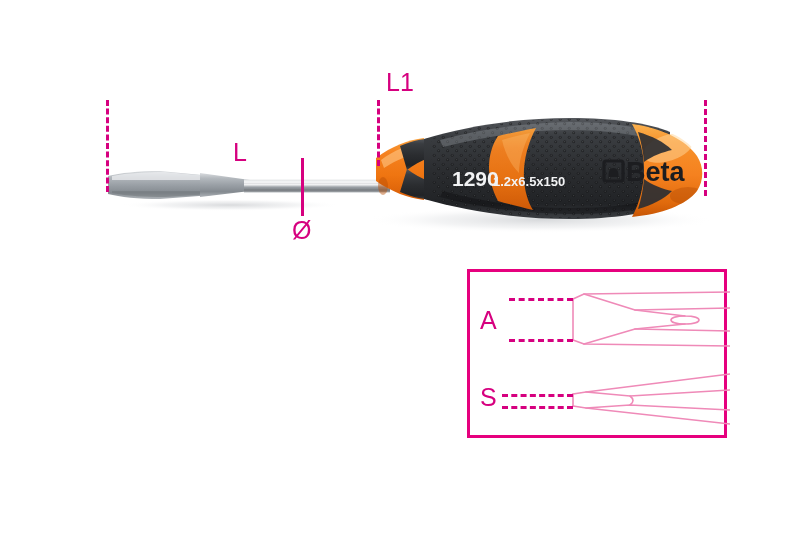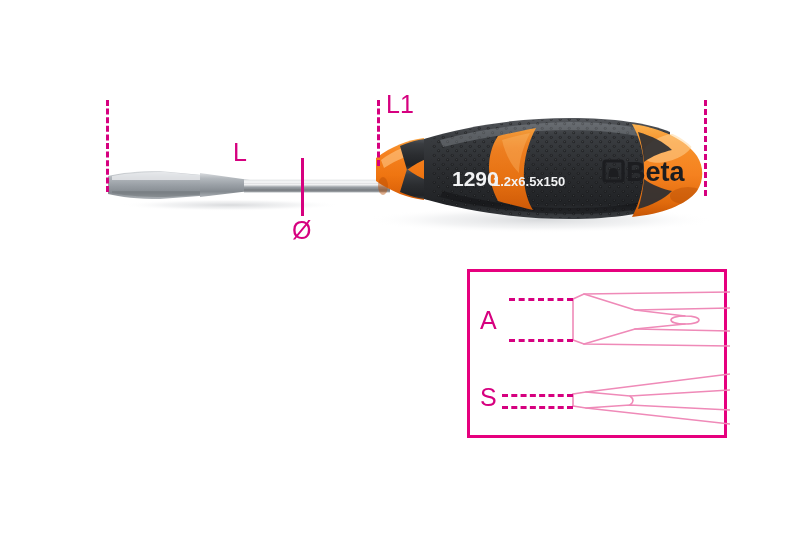--- a/index.html
+++ b/index.html
@@ -23,21 +23,21 @@
   .dim-label {
     position: absolute;
     color: #d6007f;
     font-family: "Liberation Sans", sans-serif;
     font-weight: 400;
     line-height: 1;
     white-space: nowrap;
     user-select: none;
   }
   #label-L  { left: 233px; top: 140px; font-size: 25px; }
-  #label-L1 { left: 386px; top: 92px;  font-size: 25px; }
+  #label-L1 { left: 386px; top: 70px;  font-size: 25px; }
   #label-Dia{ left: 292px; top: 218px; font-size: 25px; }
 
   
   .vdash {
     position: absolute;
     width: 0;
     border-left: 3px dashed #d6007f;
   }
   #dash-left  { left: 106px; top: 100px; height: 92px; }
   #dash-l1    { left: 377px; top: 100px; height: 66px; }

